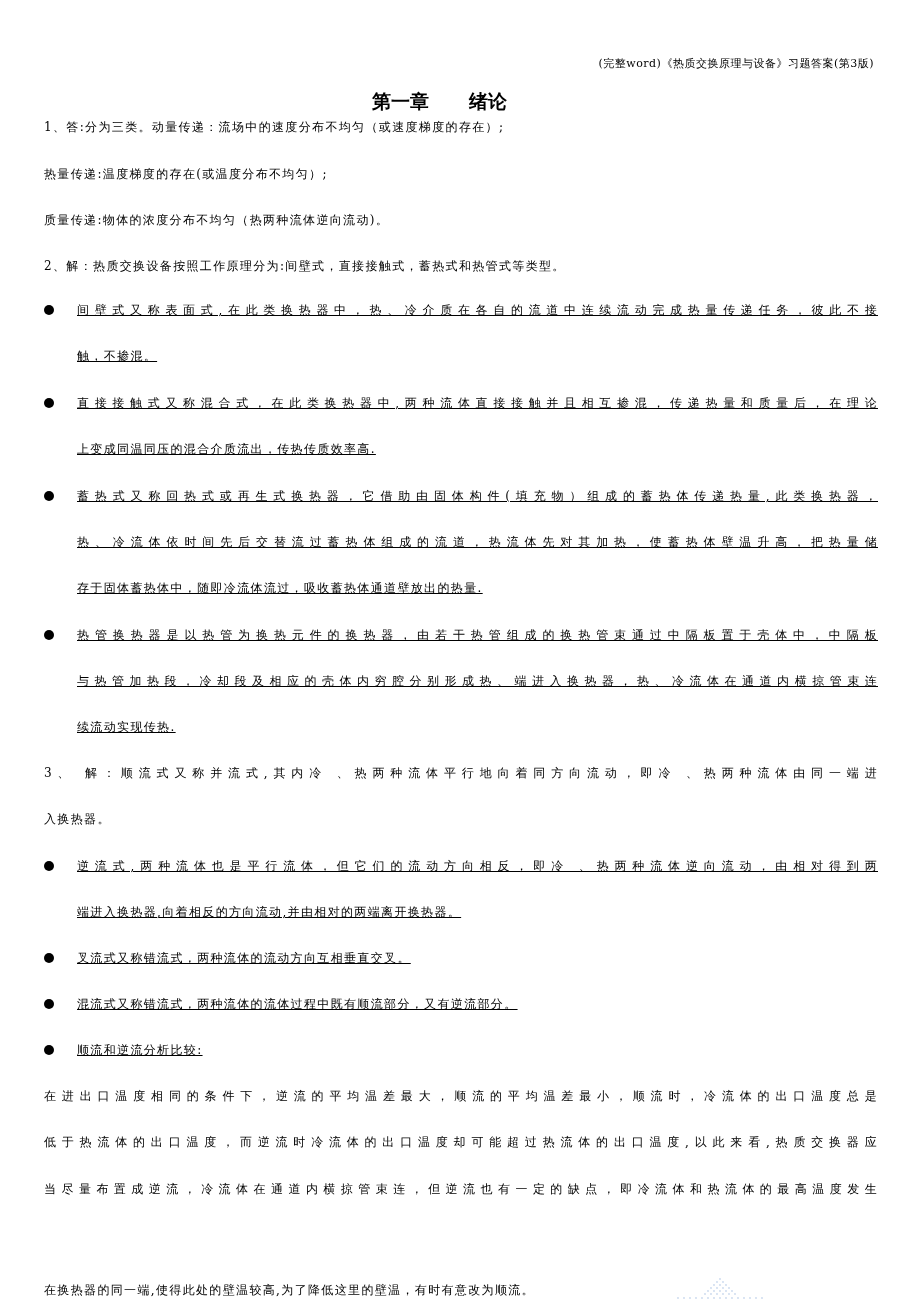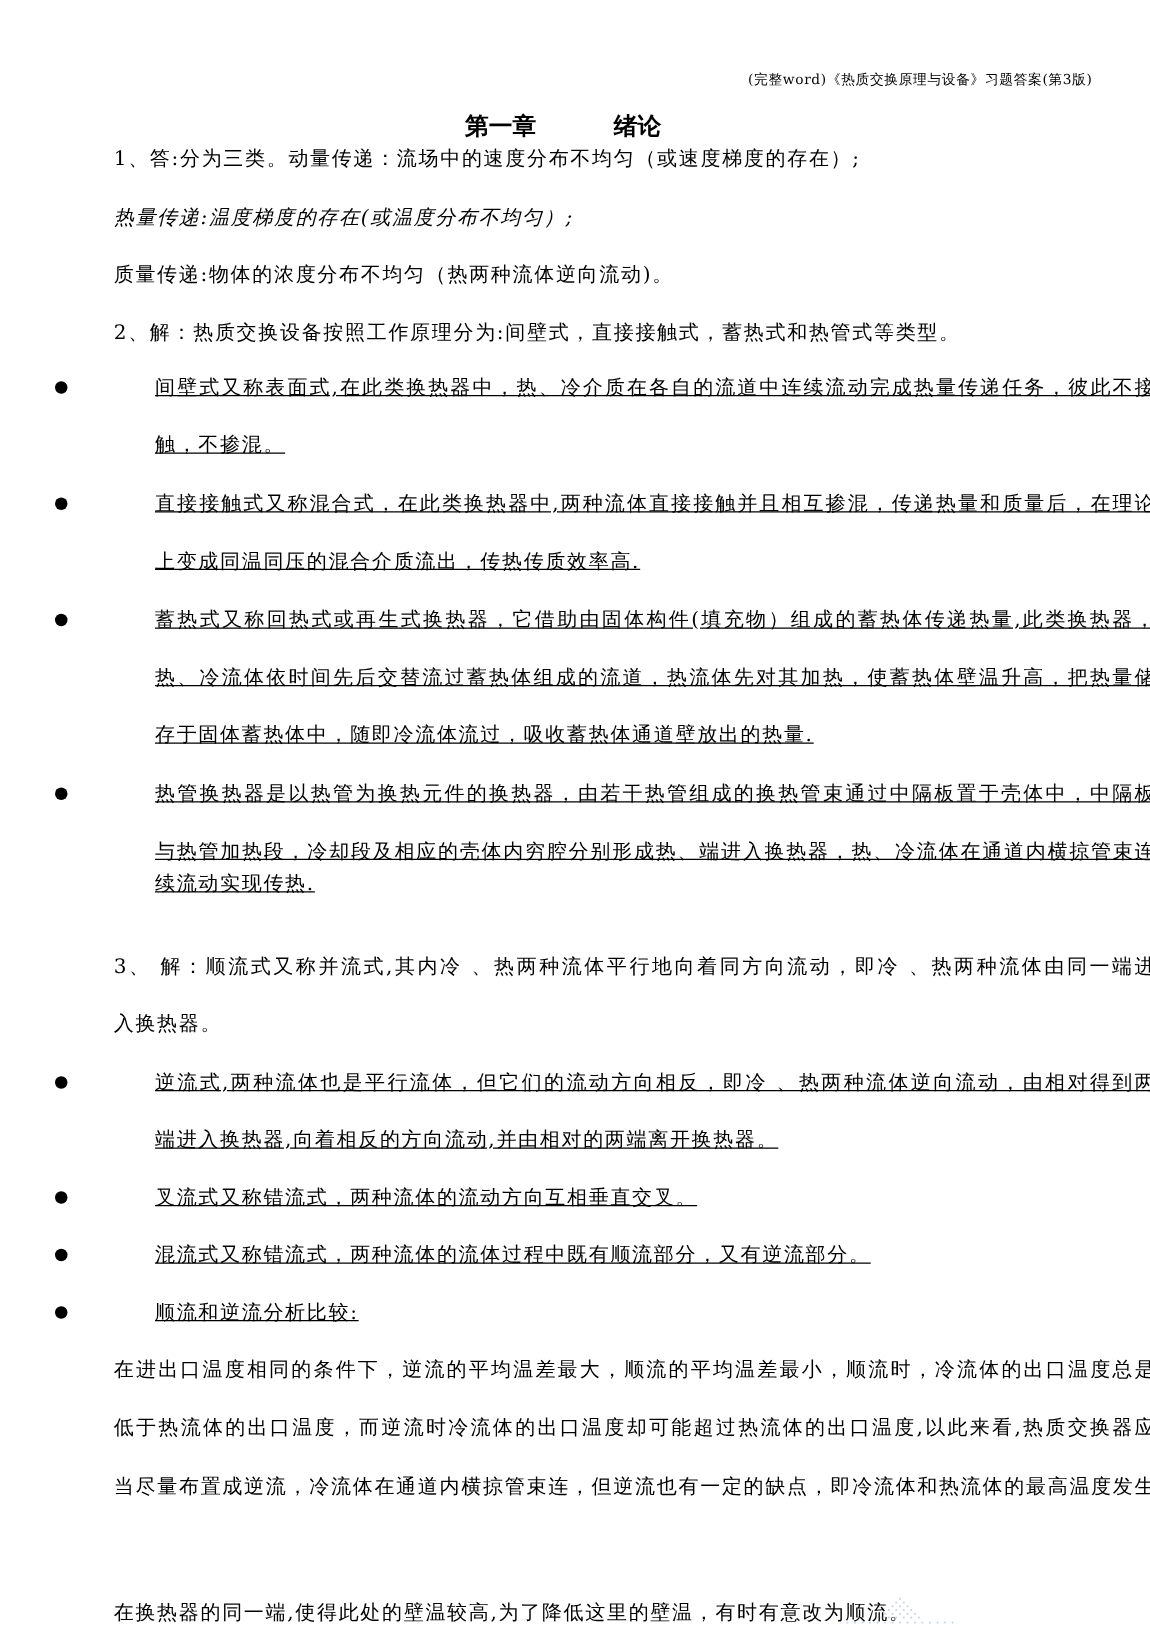--- a/index.html
+++ b/index.html
@@ -27,36 +27,35 @@
     .chapter-title {
       position: absolute;
       top: 89px;
       left: 372px;
       font-family: "DejaVu Sans", "Liberation Sans", sans-serif;
       font-size: 19px;
       font-weight: bold;
       line-height: 24px;
       white-space: nowrap;
     }
-    .chapter-title .num { display: inline-block; margin-right: 62px; }
+    .chapter-title .num { display: inline-block; margin-right: 40px; }
     .content {
       position: absolute;
       left: 44px;
       top: 110px;
       width: 834px;
     }
     .line {
       position: absolute;
       left: 0;
       height: 24px;
-      font-size: 16px;
+      font-size: 12px;
       line-height: 24px;
       white-space: nowrap;
       letter-spacing: 1.35px;
-      margin-left: 47px;
     }
     .line.indent { left: 33px; text-decoration: underline; }
     .line.justify { text-align: justify; text-align-last: justify; width: 834px; }
     .line.indent.justify { width: 801px; }
     .bullet {
       position: absolute;
       left: 0;
       width: 10px;
       height: 10px;
       border-radius: 50%;
@@ -74,37 +73,37 @@
 <body>
 
 <div class="doc-header">(完整word)《热质交换原理与设备》习题答案(第3版)</div>
 
 <div class="chapter-title">
   <span class="num">第一章</span><span>绪论</span>
 </div>
 
 <div class="content" id="content">
     <div class="line" style="top: 5px;">1、答:分为三类。动量传递：流场中的速度分布不均匀（或速度梯度的存在）;</div>
-    <div class="line" style="top: 52px; font-style: italic;">热量传递:温度梯度的存在(或温度分布不均匀）;</div>
+    <div class="line" style="top: 52px;">热量传递:温度梯度的存在(或温度分布不均匀）;</div>
     <div class="line" style="top: 98px;">质量传递:物体的浓度分布不均匀（热两种流体逆向流动)。</div>
     <div class="line" style="top: 144px;">2、解：热质交换设备按照工作原理分为:间壁式，直接接触式，蓄热式和热管式等类型。</div>
     <span class="bullet" style="top: 195px;"></span>
     <div class="line indent justify" style="top: 188px;">间壁式又称表面式,在此类换热器中，热、冷介质在各自的流道中连续流动完成热量传递任务，彼此不接</div>
     <div class="line indent" style="top: 234px;">触，不掺混。</div>
     <span class="bullet" style="top: 288px;"></span>
     <div class="line indent justify" style="top: 281px;">直接接触式又称混合式，在此类换热器中,两种流体直接接触并且相互掺混，传递热量和质量后，在理论</div>
     <div class="line indent" style="top: 327px;">上变成同温同压的混合介质流出，传热传质效率高.</div>
     <span class="bullet" style="top: 381px;"></span>
     <div class="line indent justify" style="top: 374px;">蓄热式又称回热式或再生式换热器，它借助由固体构件(填充物）组成的蓄热体传递热量,此类换热器，</div>
     <div class="line indent justify" style="top: 420px;">热、冷流体依时间先后交替流过蓄热体组成的流道，热流体先对其加热，使蓄热体壁温升高，把热量储</div>
     <div class="line indent" style="top: 466px;">存于固体蓄热体中，随即冷流体流过，吸收蓄热体通道壁放出的热量.</div>
     <span class="bullet" style="top: 520px;"></span>
     <div class="line indent justify" style="top: 513px;">热管换热器是以热管为换热元件的换热器，由若干热管组成的换热管束通过中隔板置于壳体中，中隔板</div>
     <div class="line indent justify" style="top: 559px;">与热管加热段，冷却段及相应的壳体内穷腔分别形成热、端进入换热器，热、冷流体在通道内横掠管束连</div>
-    <div class="line indent" style="top: 585px;">续流动实现传热.</div>
+    <div class="line indent" style="top: 605px;">续流动实现传热.</div>
     <div class="line justify" style="top: 651px;">3、 解：顺流式又称并流式,其内冷 、热两种流体平行地向着同方向流动，即冷 、热两种流体由同一端进</div>
     <div class="line" style="top: 697px;">入换热器。</div>
     <span class="bullet" style="top: 751px;"></span>
     <div class="line indent justify" style="top: 744px;">逆流式,两种流体也是平行流体，但它们的流动方向相反，即冷 、热两种流体逆向流动，由相对得到两</div>
     <div class="line indent" style="top: 790px;">端进入换热器,向着相反的方向流动,并由相对的两端离开换热器。</div>
     <span class="bullet" style="top: 843px;"></span>
     <div class="line indent" style="top: 836px;">叉流式又称错流式，两种流体的流动方向互相垂直交叉。</div>
     <span class="bullet" style="top: 889px;"></span>
     <div class="line indent" style="top: 882px;">混流式又称错流式，两种流体的流体过程中既有顺流部分，又有逆流部分。</div>
     <span class="bullet" style="top: 935px;"></span>

